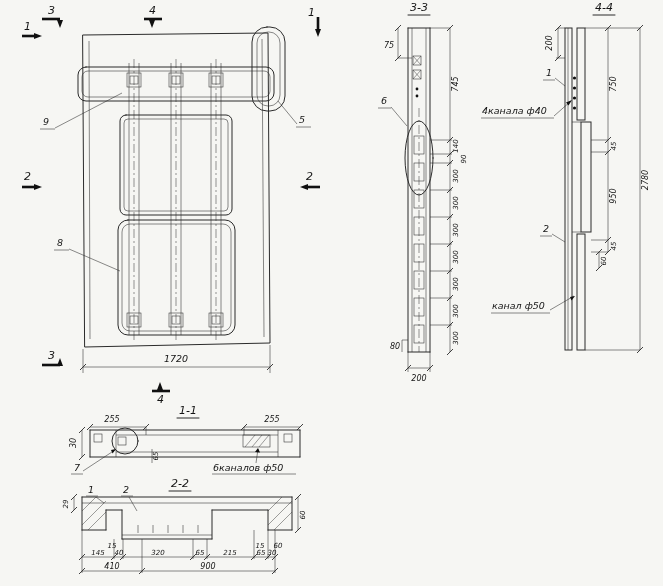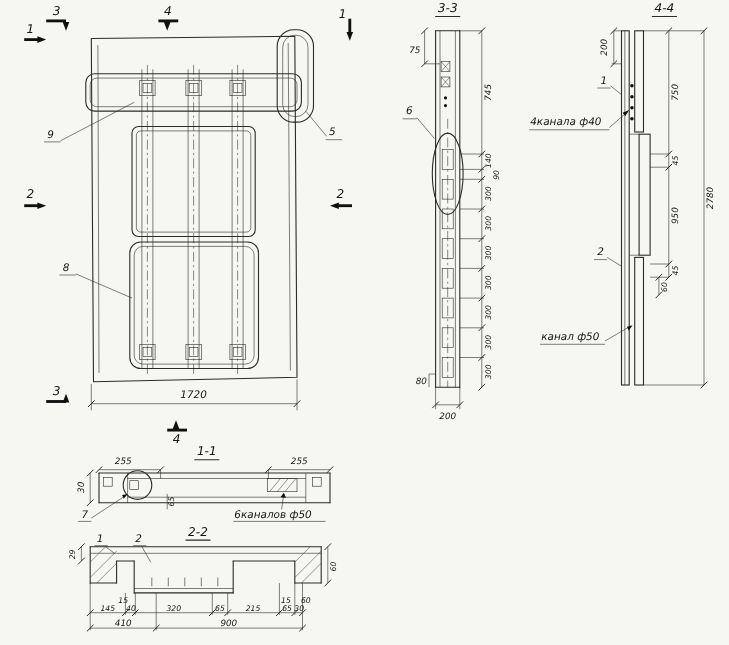--- a/index.html
+++ b/index.html
@@ -126,21 +126,21 @@
         <text class="t9" x="39" y="243">8</text>
         <line class="s2" x1="36" y1="247" x2="51" y2="247"></line>
         <line class="s2" x1="51" y1="246" x2="102" y2="268"></line>
         <text class="t9" x="281" y="120">5</text>
         <line class="s2" x1="278" y1="124" x2="293" y2="124"></line>
         <line class="s2" x1="279" y1="121" x2="260" y2="98"></line>
       </g>
     </svg>
   </div>
 
-  <div class="view" style="left:360px;top:0;text-decoration:underline;">
+  <div class="view" style="left:372px;top:0;text-decoration:underline;">
     <svg width="118" height="392" viewBox="0 0 118 392">
       <g>
         <text class="t10 mid" x="47" y="11">3-3</text>
         <line class="s" x1="36" y1="15" x2="58" y2="15"></line>
       </g>
       <g>
         <line class="s" x1="36" y1="28" x2="58" y2="28"></line>
         <line class="s" x1="36" y1="352" x2="58" y2="352"></line>
         <line class="s" x1="36" y1="28" x2="36" y2="352"></line>
         <line class="s" x1="58" y1="28" x2="58" y2="352"></line>

